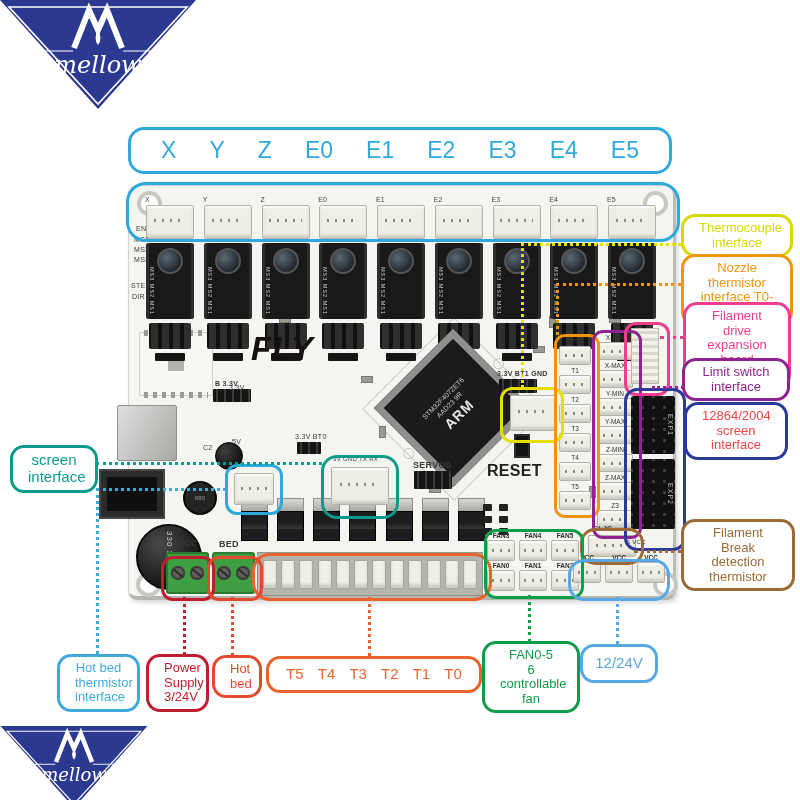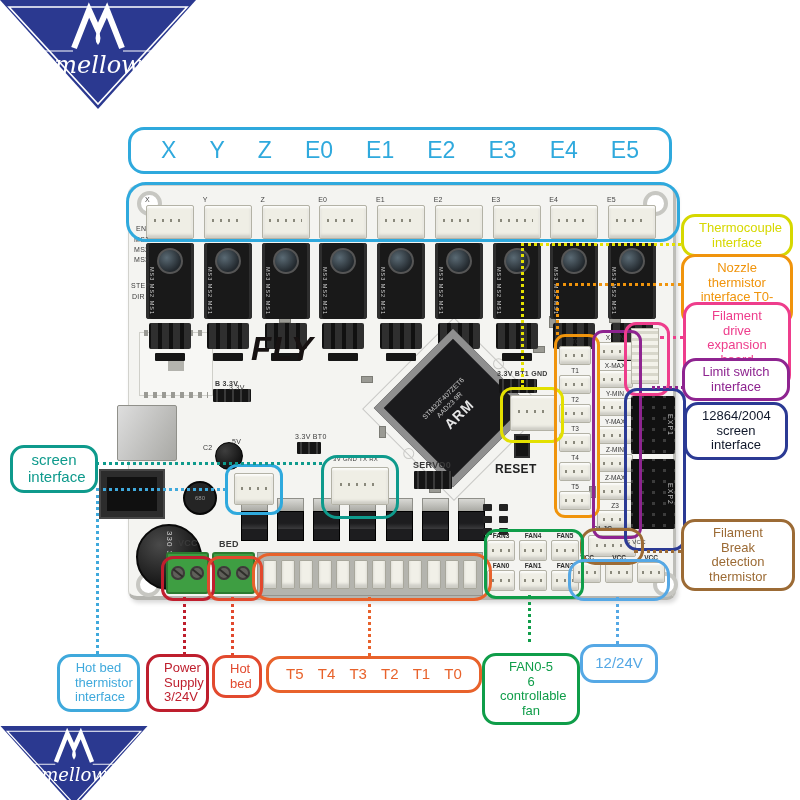--- a/index.html
+++ b/index.html
@@ -337,21 +337,21 @@
   <div class="smd" style="left:440px;top:250px;width:10px;height:5px;"></div>
   <div class="smd" style="left:300px;top:300px;width:10px;height:5px;"></div>
   <div class="smd" style="left:460px;top:300px;width:5px;height:10px;"></div>
   <div class="smd" style="left:480px;top:130px;width:10px;height:5px;"></div>
 
   <span class="silk b" style="left:368px;top:184px;">3.3V BT1 GND</span>
   <div class="blackhdr" style="left:370px;top:193px;width:38px;height:14px;"></div>
   <div class="jst" style="position:absolute;left:381px;top:209px;width:44px;height:34px;z-index:6;"></div>
 
   <div class="abs" style="left:385px;top:248px;width:16px;height:24px;background:#141414;border:2px solid #2e2e2e;box-sizing:border-box;z-index:6;"></div>
-  <span class="silk b" style="left:366px;top:276px;font-size:12px;color:#222;">RESET</span>
+  <span class="silk b" style="left:358px;top:276px;font-size:16px;color:#222;">RESET</span>
 
   <span class="silk b" style="left:284px;top:274px;font-size:9px;">SERVO0</span>
   <div class="blackhdr" style="left:285px;top:285px;width:38px;height:18px;"></div>
 
   <span class="silk" style="left:204px;top:270px;font-size:6px;">3V GND TX RX</span>
   <div class="jst" style="position:absolute;left:202px;top:281px;width:56px;height:36px;z-index:6;"></div>
   <div class="jst" style="position:absolute;left:105px;top:287px;width:38px;height:30px;z-index:6;"></div>
 
   <div class="pcol" style="left:430px;top:152px;gap:2px;">
 
@@ -590,35 +590,35 @@
 
 <div class="callout" style="left: 681px; top: 214px; width: 112px; color: rgb(214, 216, 0); border-color: rgb(214, 216, 0);">Thermocouple
 interface</div>
 <div class="callout" style="left: 681px; top: 254px; width: 112px; color: rgb(240, 148, 12); border-color: rgb(240, 148, 12);">Nozzle thermistor
 interface  T0-T5</div>
 <div class="callout" style="left: 683px; top: 302px; width: 108px; color: rgb(238, 61, 140); border-color: rgb(238, 61, 140);">Filament drive
 expansion
 board interface</div>
 <div class="callout" style="left: 682px; top: 358px; width: 108px; color: rgb(142, 36, 144); border-color: rgb(142, 36, 144);">Limit switch
 interface</div>
-<div class="callout" style="left: 684px; top: 402px; width: 104px; color: #0f172a; border-color: rgb(43, 58, 148);">12864/2004
+<div class="callout" style="left: 684px; top: 402px; width: 104px; color: #ef4444; border-color: rgb(43, 58, 148);">12864/2004
 screen
 interface</div>
 <div class="callout" style="left: 681px; top: 519px; width: 114px; color: rgb(156, 107, 53); border-color: rgb(156, 107, 53);">Filament
 Break detection
 thermistor</div>
 <div class="callout" style="left: 10px; top: 445px; width: 88px; font-size: 15px; color: rgb(14, 154, 140); border-color: rgb(14, 154, 140);">screen
 interface</div>
 <div class="callout" style="left: 57px; top: 654px; width: 83px; color: rgb(63, 169, 220); border-color: rgb(63, 169, 220);">Hot bed
 thermistor
 interface</div>
 <div class="callout" style="left: 146px; top: 654px; width: 63px; color: rgb(190, 30, 45); border-color: rgb(190, 30, 45);">Power
 Supply
 3/24V</div>
 <div class="callout" style="left: 212px; top: 655px; width: 50px; color: rgb(226, 73, 46); border-color: rgb(226, 73, 46);">Hot
 bed</div>
 <div class="callout" style="left: 266px; top: 656px; width: 216px; display: flex; justify-content: space-around; align-items: center; font-size: 15px; padding: 7px 10px; color: rgb(232, 98, 43); border-color: rgb(232, 98, 43);">
   
 <span>T5</span><span>T4</span><span>T3</span><span>T2</span><span>T1</span><span>T0</span></div>
-<div class="callout" style="left: 482px; top: 641px; width: 98px; color: rgb(15, 157, 73); border-color: rgb(15, 157, 73); margin-top: 12px;">FAN0-5
+<div class="callout" style="left: 482px; top: 641px; width: 98px; color: rgb(15, 157, 73); border-color: rgb(15, 157, 73);">FAN0-5
 6 controllable
 fan</div>
 <div class="callout" style="left: 580px; top: 644px; width: 78px; font-size: 15px; padding: 8px 3px; color: rgb(85, 168, 229); border-color: rgb(85, 168, 229);">12/24V</div>
 
 </body></html>

